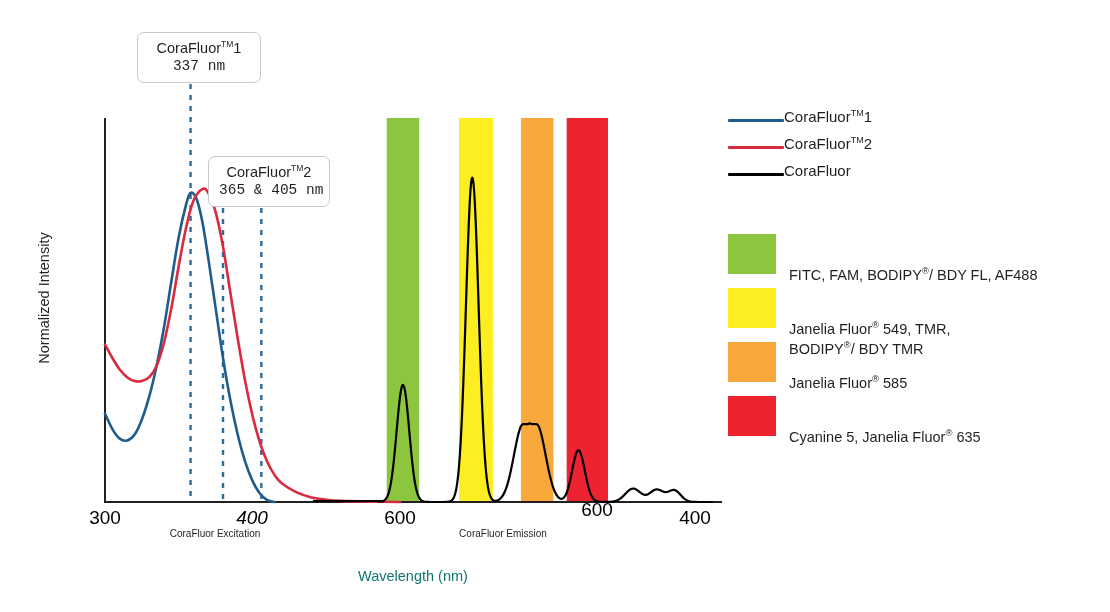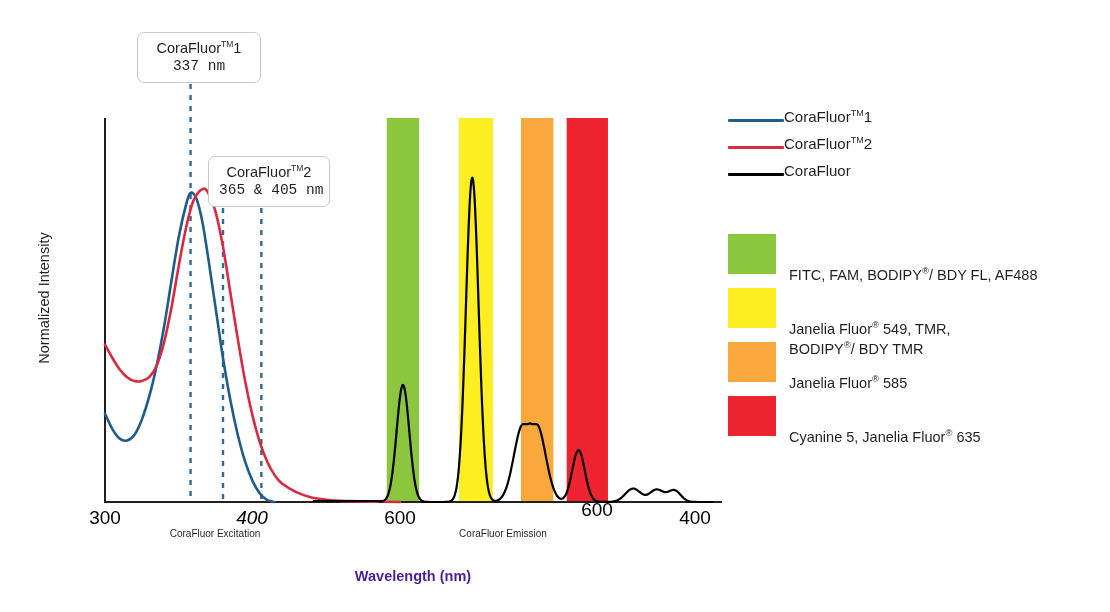--- a/index.html
+++ b/index.html
@@ -28,21 +28,21 @@
   }
   .callout .l1{display:block;}
   .callout .l2{display:block;font-family:Liberation Mono, monospace;}
   .callout sup{font-size:8.5px;vertical-align:super;letter-spacing:0px;}
   #callout-1{left:137px;top:32px;width:124px;}
   #callout-2{left:208px;top:156px;width:122px;}
 
   
   .axis-num{position:absolute;font-size:19px;color:#000000;text-align:center;width:60px;}
   .sub-label{position:absolute;font-size:10px;color:#231f20;text-align:center;}
-  .axis-title{position:absolute;font-size:14.5px;color:#4c1d95;text-align:center;width:300px;font-weight:bold;}
+  .axis-title{position:absolute;font-size:14.5px;color:#0f766e;text-align:center;width:300px;}
   .ylabel{
     position:absolute;left:-41px;top:290px;width:170px;
     transform:rotate(-90deg);
     font-size:14.5px;color:#231f20;text-align:center;
   }
 
   
   .lg-lines{position:absolute;left:0;top:108px;width:382px;}
   .lg-row{position:relative;height:27px;}
   .lg-swatch-line{position:absolute;left:0;top:11px;width:56px;height:3px;border-radius:1px;}

